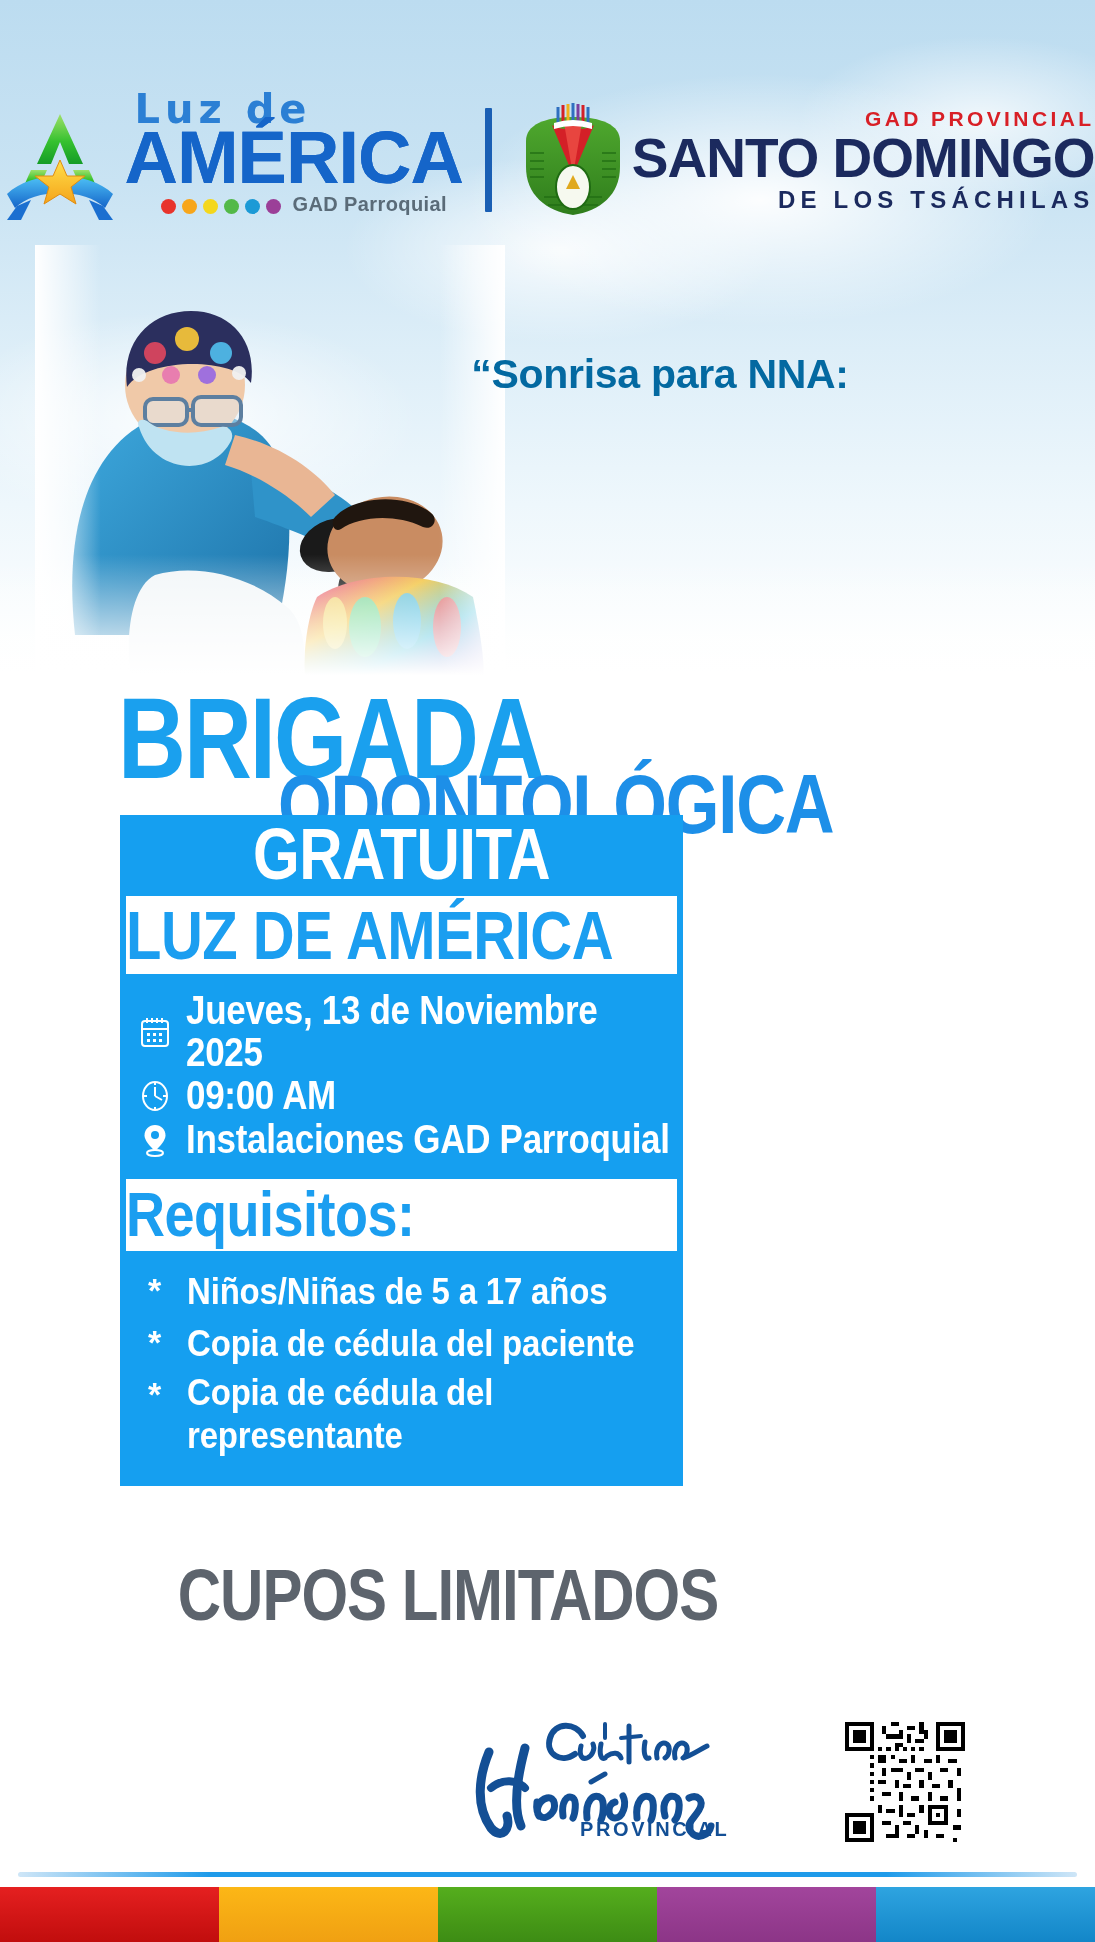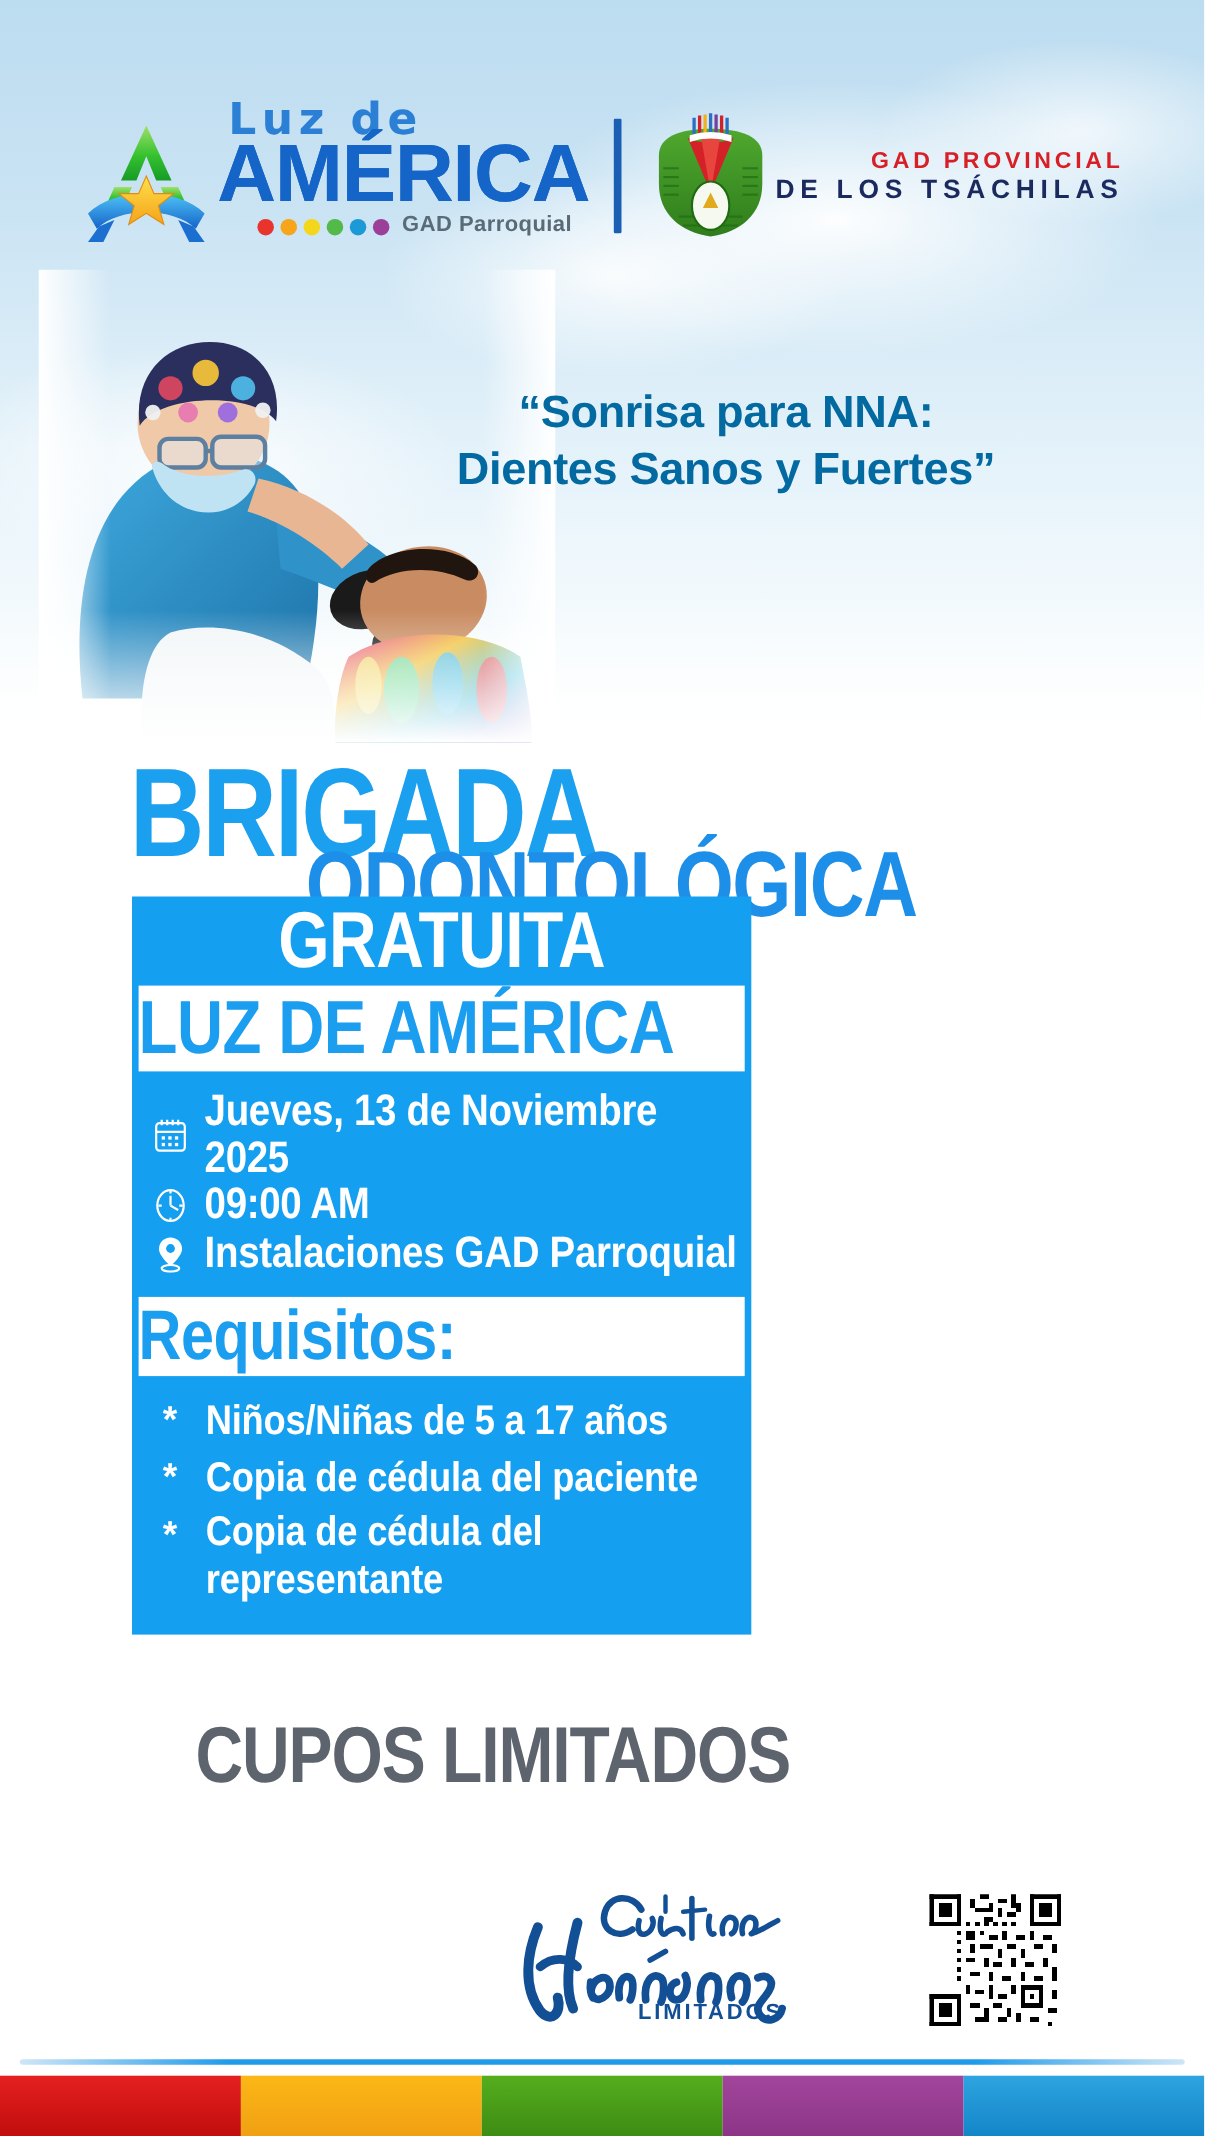--- a/index.html
+++ b/index.html
@@ -431,20 +431,21 @@
             <line x1="30" y1="96" x2="88" y2="96"></line>
               <line x1="34" y1="104" x2="84" y2="104"></line>
           </g>
 
           <ellipse cx="59" cy="86" rx="17" ry="22" fill="#f6f9ef" stroke="#1f6b12" stroke-width="2"></ellipse>
           <path d="M59 74 L52 88 L66 88 Z" fill="#e0a91e"></path>
         </svg>
       </div>
       <div class="sd-text">
         <div class="gad-prov">GAD PROVINCIAL</div>
+        <div class="santo-domingo">SANTO DOMINGO</div>
         <div class="de-los">DE LOS TSÁCHILAS</div>
       </div>
     </div>
   </div>
 
   <div class="photo">
     <svg width="470" height="430" viewBox="0 0 470 430">
       <defs>
         <linearGradient id="fadeB" x1="0" y1="0" x2="0" y2="1">
           <stop offset="0%" stop-color="#ffffff" stop-opacity="0"></stop>
@@ -512,21 +513,20 @@
 
       <path d="M120 330 C160 318 215 330 252 362 C276 382 268 430 268 430 L96 430 C90 392 96 342 120 330 Z" fill="#f2f6f8"></path>
 
       <rect x="0" y="0" width="470" height="430" fill="url(#fadeB)"></rect>
       <rect x="0" y="0" width="470" height="430" fill="url(#fadeL)"></rect>
     </svg>
   </div>
 
   <div class="quote">
     <div>“Sonrisa para NNA:</div>
-    <div>Dientes Sanos y Fuertes”</div>
   </div>
 
   <div class="title-brigada">BRIGADA</div>
   <div class="title-odont">ODONTOLÓGICA</div>
 
   <div class="panel">
 
     <div class="gratuita">GRATUITA</div>
 
     <div class="band-white">
@@ -629,21 +629,21 @@
         <path d="M160 112 C152 114 152 128 160 128 C168 128 172 114 168 106" stroke-width="7"></path>
         <path d="M182 128 C180 112 188 102 196 108 C200 112 198 126 196 130" stroke-width="7"></path>
         <path d="M210 126 C206 112 214 102 222 108 C226 112 224 126 220 130" stroke-width="7"></path>
         <path d="M234 108 C242 104 250 110 244 120 C238 130 230 134 236 142 C242 150 254 146 256 136" stroke-width="7"></path>
 
         <path d="M136 92 L150 84" stroke-width="5"></path>
         <path d="M150 34 L150 48" stroke-width="4"></path>
       </g>
     </svg>
   </div>
-  <div class="presidente">LIMITADOS</div>
+  <div class="presidente">PROVINCIAL</div>
 
   <div class="qr">
     <svg width="120" height="120" viewBox="0 0 29 29" shape-rendering="crispEdges">
       <rect width="29" height="29" fill="#ffffff"></rect>
       <g fill="#000000">
 
         <rect x="0" y="0" width="7" height="1"></rect>
           <rect x="0" y="6" width="7" height="1"></rect>
         <rect x="0" y="0" width="1" height="7"></rect>
           <rect x="6" y="0" width="1" height="7"></rect>

